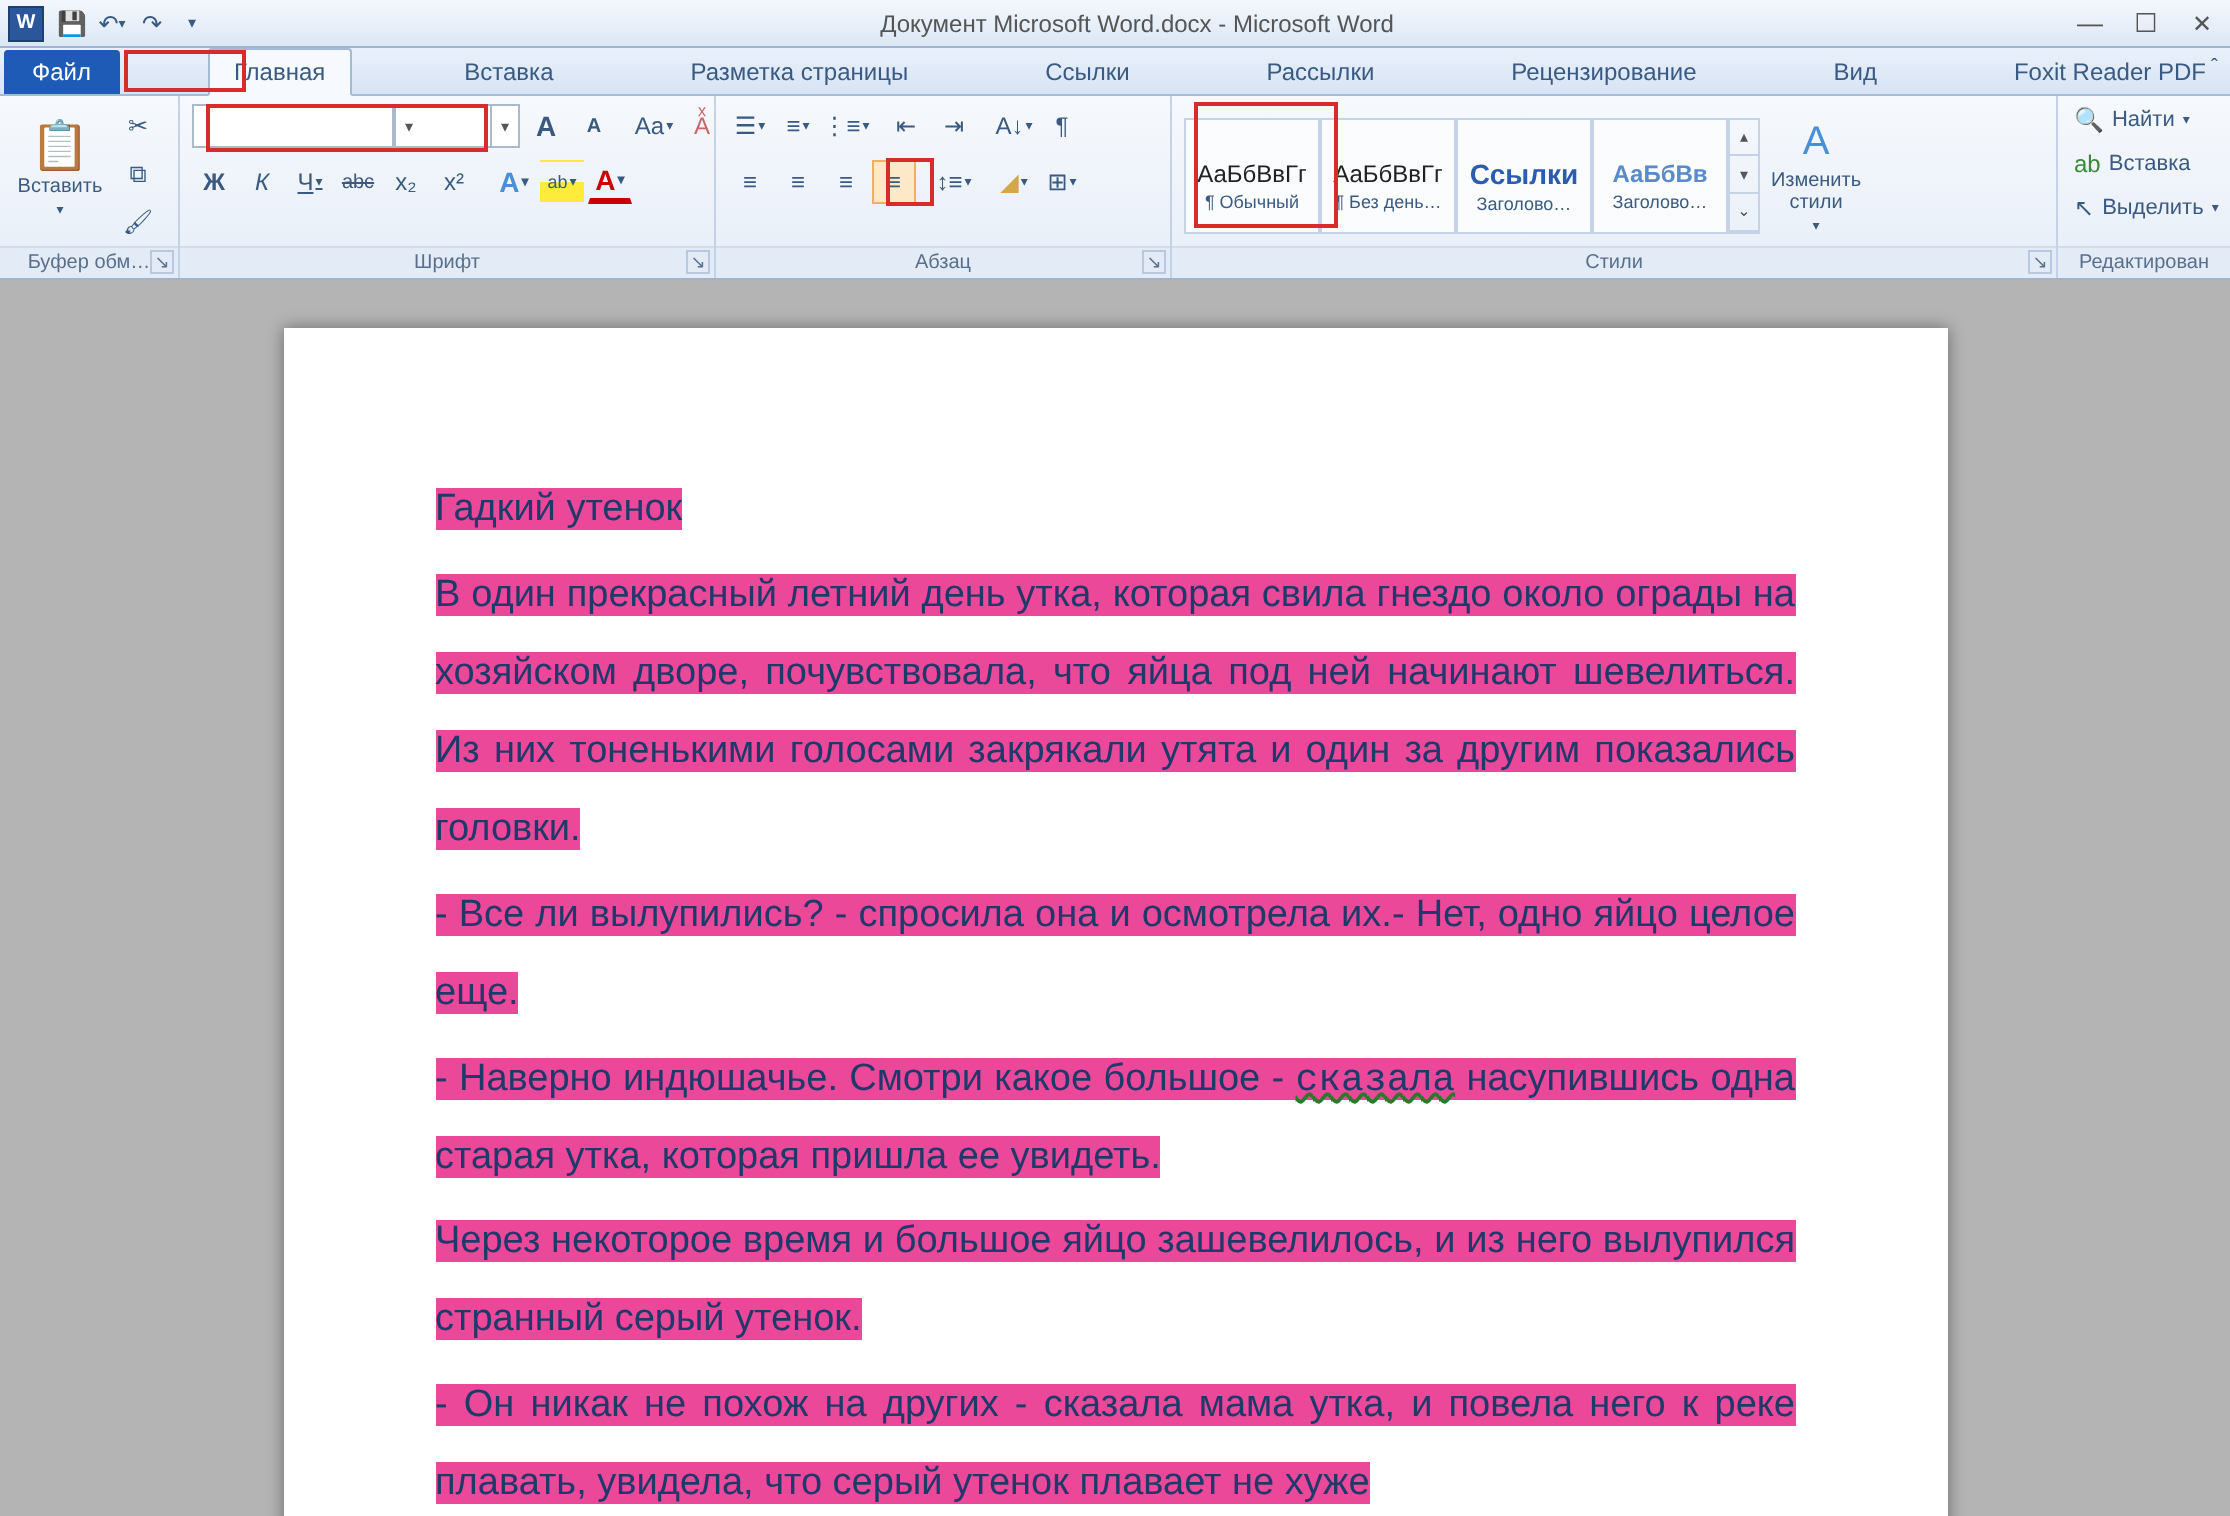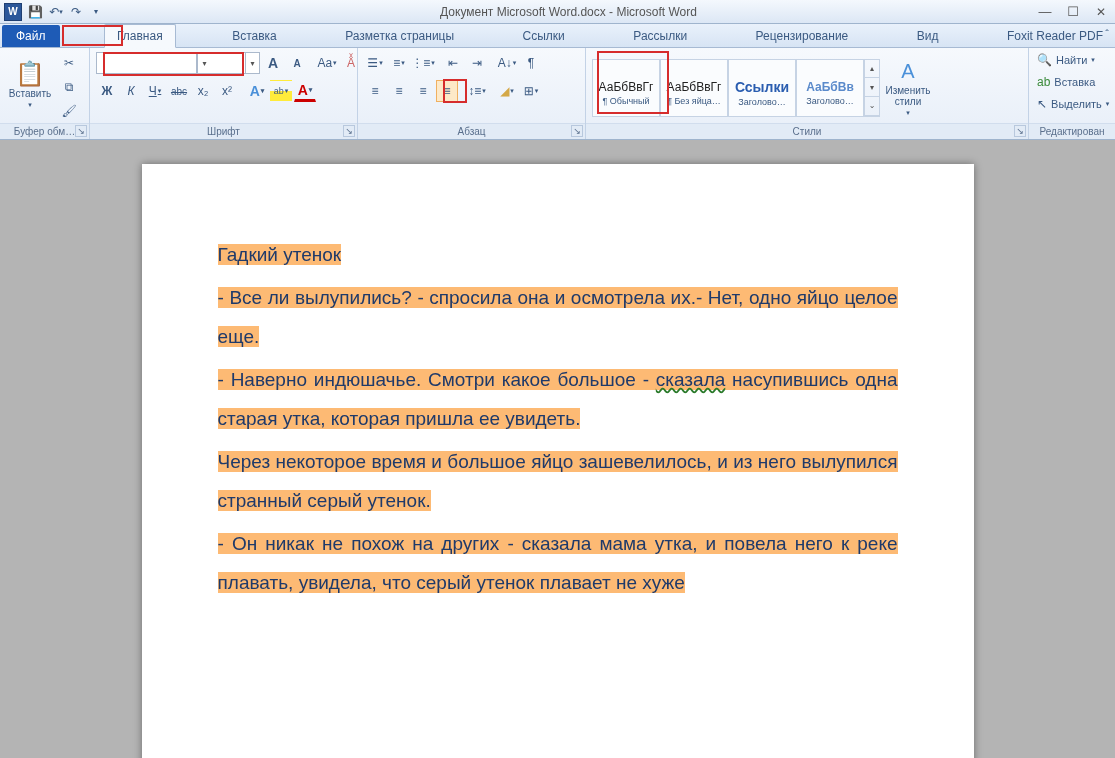--- a/index.html
+++ b/index.html
@@ -50,22 +50,22 @@
 .edit-btn { display:flex; align-items:center; gap:4px; font-size:11px; color:#3b5a82; height:20px; padding:0 2px; }
 .edit-btn .ic { font-size:12px; }
 
 
 .hl { position:absolute; border:2px solid #d62c2c; pointer-events:none; }
 
 
 .doc-area { position:absolute; top:140px; left:0; right:0; bottom:0; background:#b4b4b4; overflow:hidden; }
 .page { width:832px; min-height:1100px; background:#fff; margin:24px auto 0 auto; box-shadow:0 0 8px rgba(0,0,0,0.4); padding:72px 76px 20px 76px; font-family:"Times New Roman",serif; font-size:19px; color:#1f3a6a; line-height:2.05; }
 .page p { text-align:justify; margin-bottom:4px; }
-.sel { background:#fdba74; }
-.und { text-decoration:underline wavy #2a7a2a; text-decoration-skip-ink:none; }
+.sel { background:#ec4899; }
+.und { text-decoration:underline wavy #2a7a2a; text-decoration-skip-ink:none;font-family:Liberation Mono, monospace; }
 </style>
 </head>
 <body>
 
 <div class="titlebar">
   <div class="word-icon">W</div>
   <div class="qat-btn">
       <span>💾</span>
     </div>
   <div class="qat-btn">
@@ -218,21 +218,21 @@
   </div>
 
   <div class="group" style="flex:1">
     <div class="group-body" style="gap:0;align-items:center;">
       <div class="style-item">
           <div class="preview">АаБбВвГг</div>
           <div>¶ Обычный</div>
         </div>
       <div class="style-item">
           <div class="preview">АаБбВвГг</div>
-          <div>¶ Без яйца…</div>
+          <div>¶ Без день…</div>
         </div>
       <div class="style-item">
           <div class="preview blue">Ссылки</div>
           <div>Заголово…</div>
         </div>
       <div class="style-item">
           <div class="preview light">АаБбВв</div>
           <div>Заголово…</div>
         </div>
       <div class="style-scroll">
@@ -277,18 +277,19 @@
 </div>
 
 <div class="hl" style="left:62px; top:25px; width:61px; height:21px;"></div>
 <div class="hl" style="left:103px; top:52px; width:141px; height:24px;"></div>
 <div class="hl" style="left:443px; top:79px; width:24px; height:24px;"></div>
 <div class="hl" style="left:597px; top:51px; width:72px; height:63px;"></div>
 
 <div class="doc-area">
   <div class="page">
     <p><span class="sel">Гадкий утенок</span></p>
+    <p><span class="sel">В один прекрасный летний день утка, которая свила гнездо около ограды на хозяйском дворе, почувствовала, что яйца под ней начинают шевелиться. Из них тоненькими голосами закрякали утята и один за другим показались головки.</span></p>
     <p><span class="sel">- Все ли вылупились? - спросила она и осмотрела их.- Нет, одно яйцо целое еще.</span></p>
     <p><span class="sel"><span>- Наверно индюшачье. Смотри какое большое - </span><span class="und">сказала</span><span> насупившись одна старая утка, которая пришла ее увидеть.</span></span></p>
     <p><span class="sel">Через некоторое время и большое яйцо зашевелилось, и из него вылупился странный серый утенок.</span></p>
     <p><span class="sel">- Он никак не похож на других - сказала мама утка, и повела него к реке плавать, увидела, что серый утенок плавает не хуже</span></p>
   </div>
 </div>
 
 </body></html>

